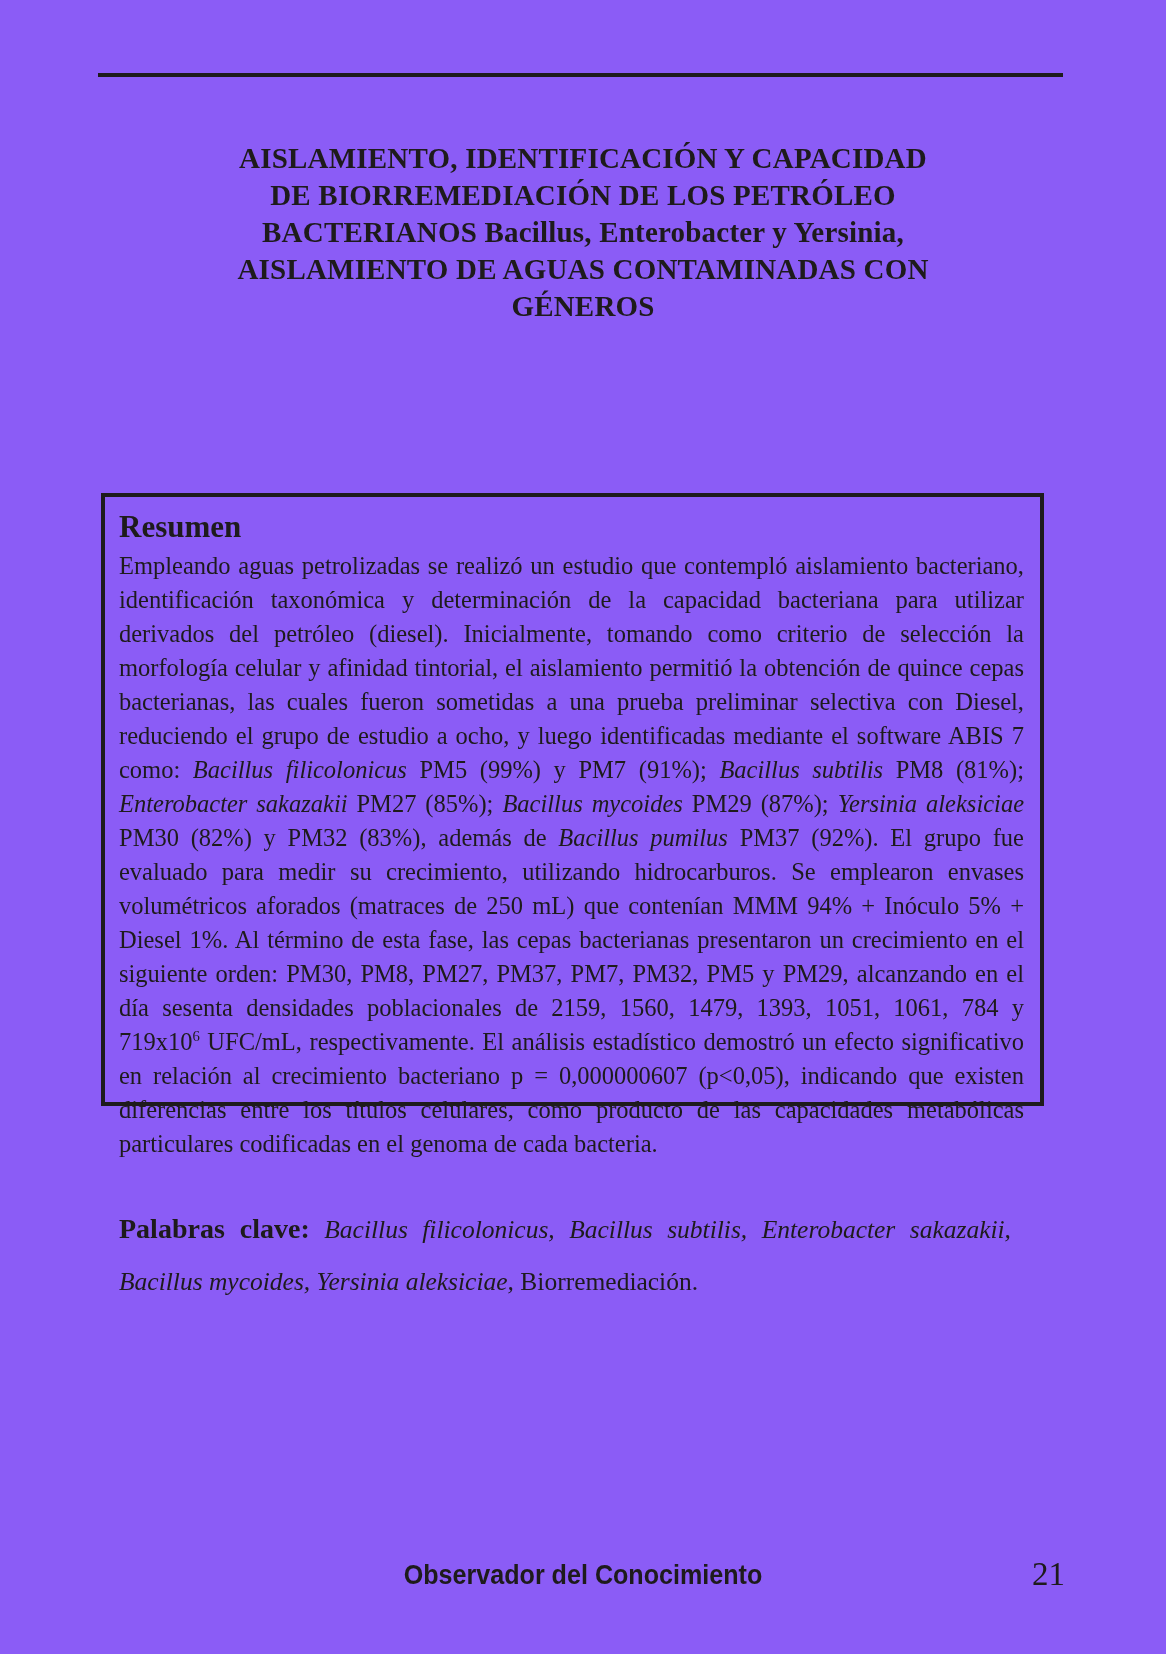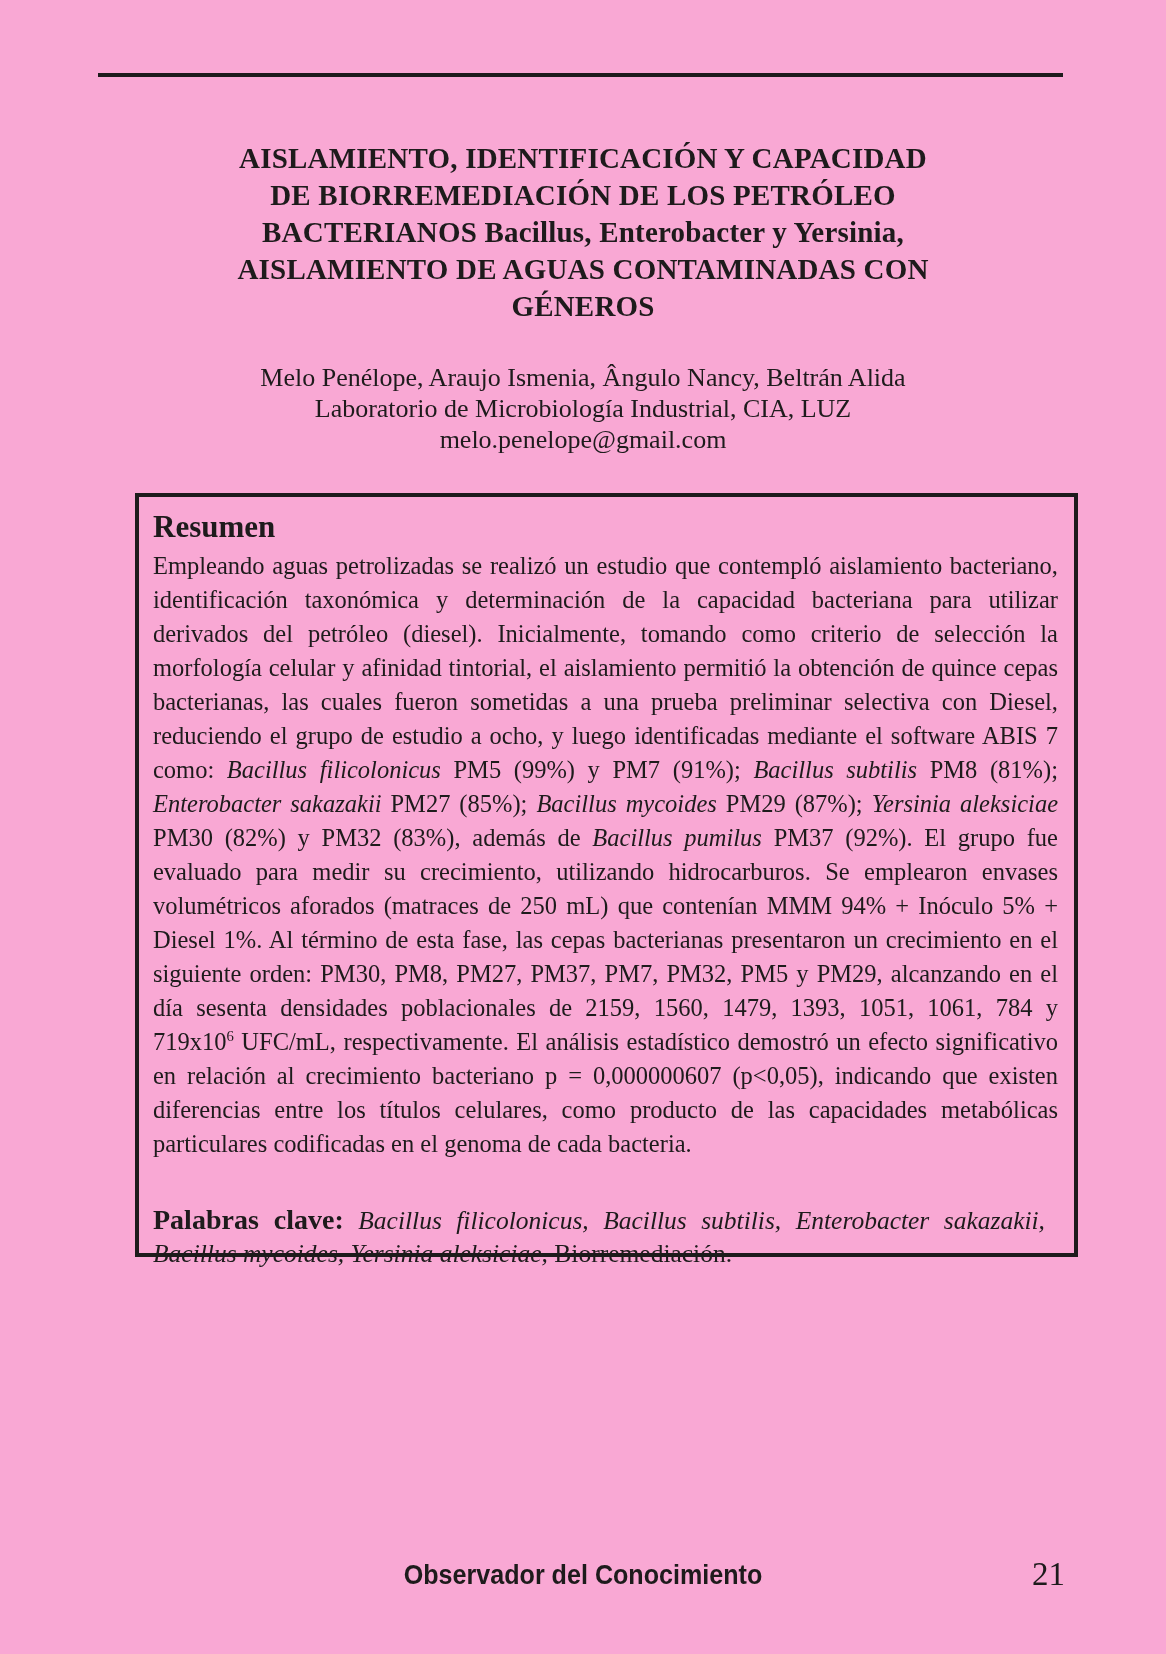--- a/index.html
+++ b/index.html
@@ -5,21 +5,21 @@
   html, body {
     margin: 0;
     padding: 0;
     background: #e8e8e8;
   }
   .page {
     position: relative;
     width: 1166px;
     height: 1654px;
     margin: 0 auto;
-    background: #f9a8d4;
+    background: #8b5cf6;
     color: #1e1b1c;
     font-family: "Liberation Serif", "DejaVu Serif", serif;
     overflow: hidden;
   }
   .top-rule {
     position: absolute;
     left: 98px;
     top: 73px;
     width: 965px;
     height: 4px;
@@ -41,24 +41,24 @@
     position: absolute;
     left: 120px;
     top: 362px;
     width: 926px;
     text-align: center;
     font-size: 26px;
     line-height: 31px;
   }
   .abstract-box {
     position: absolute;
-    left: 135px;
+    left: 101px;
     top: 493px;
     width: 943px;
-    height: 764px;
+    height: 613px;
     box-sizing: border-box;
     border: 4px solid #1e1b1c;
     padding: 10px 16px 0 14px;
   }
   .abstract-heading {
     margin: 0 0 2px 0;
     font-size: 31px;
     line-height: 40px;
     font-weight: bold;
   }
@@ -70,21 +70,21 @@
   }
   .abstract-body .it { font-style: italic; margin-top: 45px; }
   .abstract-body sup {
     font-size: 60%;
     line-height: 0;
     vertical-align: super;
   }
   .keywords {
     margin: 42px 13px 0 0;
     font-size: 25.5px;
-    line-height: 33px;
+    line-height: 52px;
     text-align: justify;
   }
   .kw-label {
     font-weight: bold;
     font-size: 28px;
   }
   .kw-body .it { font-style: italic; }
   .journal-name {
     position: absolute;
     left: 120px;
@@ -111,25 +111,20 @@
   <div class="top-rule"></div>
 
   <header class="title-block">
     <div class="title-line"><span>AISLAMIENTO, IDENTIFICACIÓN Y CAPACIDAD</span></div>
     <div class="title-line"><span>DE BIORREMEDIACIÓN DE LOS PETRÓLEO</span></div>
     <div class="title-line"><span>BACTERIANOS </span><span class="it">Bacillus, Enterobacter y Yersinia,</span></div>
     <div class="title-line"><span>AISLAMIENTO DE AGUAS CONTAMINADAS CON</span></div>
     <div class="title-line"><span>GÉNEROS</span></div>
   </header>
 
-  <div class="authors-block">
-    <div>Melo Penélope, Araujo Ismenia, Ângulo Nancy, Beltrán Alida</div>
-    <div>Laboratorio de Microbiología Industrial, CIA, LUZ</div>
-    <div>melo.penelope@gmail.com</div>
-  </div>
 
   <section class="abstract-box">
     <h2 class="abstract-heading">Resumen</h2>
     <p class="abstract-body"><span>Empleando aguas petrolizadas se realizó un estudio que contempló aislamiento bacteriano, identificación taxonómica y determinación de la capacidad bacteriana para utilizar derivados del petróleo (diesel). Inicialmente, tomando como criterio de selección la morfología celular y afinidad tintorial, el aislamiento permitió la obtención de quince cepas bacterianas, las cuales fueron sometidas a una prueba preliminar selectiva con Diesel, reduciendo el grupo de estudio a ocho, y luego identificadas mediante el software ABIS 7 como: </span><span class="it">Bacillus filicolonicus</span><span> PM5 (99%) y PM7 (91%); </span><span class="it">Bacillus subtilis</span><span> PM8 (81%); </span><span class="it">Enterobacter sakazakii</span><span> PM27 (85%); </span><span class="it">Bacillus mycoides</span><span> PM29 (87%); </span><span class="it">Yersinia aleksiciae</span><span> PM30 (82%) y PM32 (83%), además de </span><span class="it">Bacillus pumilus</span><span> PM37 (92%). El grupo fue evaluado para medir su crecimiento, utilizando hidrocarburos. Se emplearon envases volumétricos aforados (matraces de 250 mL) que contenían MMM 94% + Inóculo 5% + Diesel 1%. Al término de esta fase, las cepas bacterianas presentaron un crecimiento en el siguiente orden: PM30, PM8, PM27, PM37, PM7, PM32, PM5 y PM29, alcanzando en el día sesenta densidades poblacionales de 2159, 1560, 1479, 1393, 1051, 1061, 784 y 719x10</span><sup>6</sup><span> UFC/mL, respectivamente. El análisis estadístico demostró un efecto significativo en relación al crecimiento bacteriano p = 0,000000607 (p&lt;0,05), indicando que existen diferencias entre los títulos celulares, como producto de las capacidades metabólicas particulares codificadas en el genoma de cada bacteria.</span></p>
     <p class="keywords"><span class="kw-label">Palabras clave:</span><span class="kw-body"><span class="it"> Bacillus filicolonicus, Bacillus subtilis, Enterobacter sakazakii, Bacillus mycoides, Yersinia aleksiciae, </span><span>Biorremediación.</span></span></p>
   </section>
 
   <div class="journal-name">Observador del Conocimiento</div>
   <div class="page-number">21</div>
 

